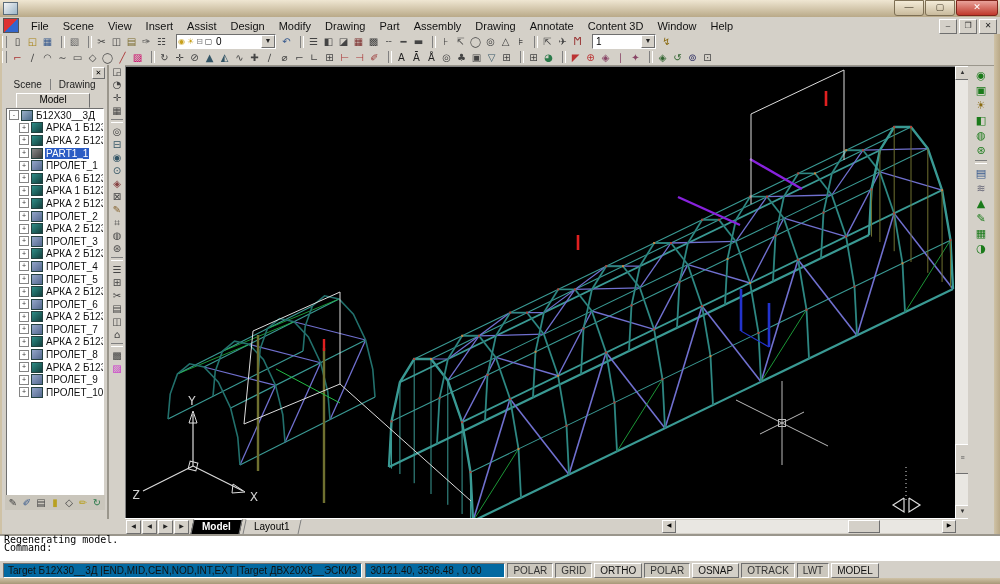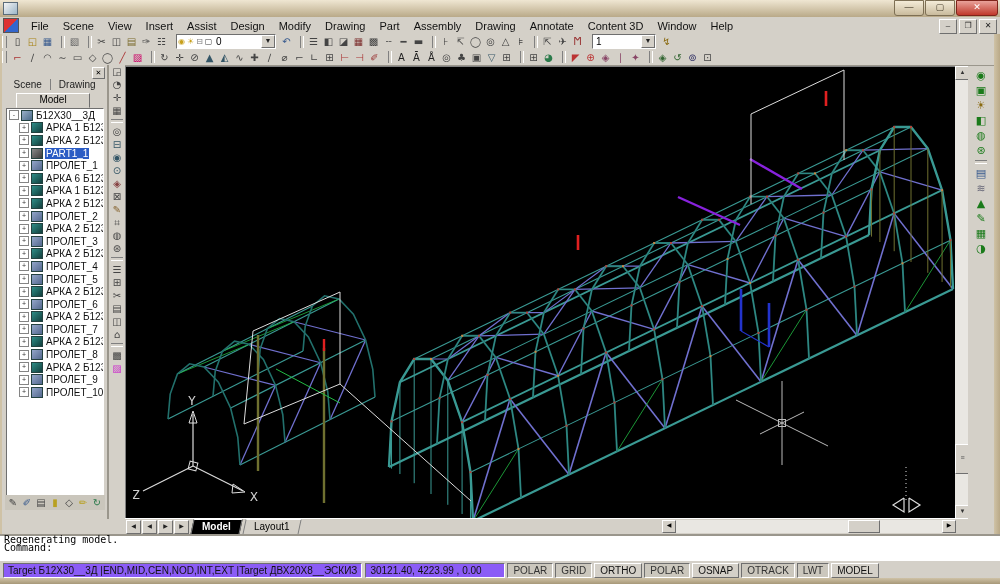--- a/index.html
+++ b/index.html
@@ -94,21 +94,21 @@
   .hbtn{position:absolute;top:0;width:12px;height:11px;background:#d4d0c8;border:1px solid;
     border-color:#fff #6f6f6f #6f6f6f #fff;font-size:6px;line-height:9px;text-align:center;}
   
   #cmd{left:0;top:534px;width:1000px;height:26px;background:#fff;border-top:2px solid #9a968c;
     font-family:"DejaVu Sans Mono","Liberation Mono",monospace;font-size:10px;color:#000;padding-left:4px;box-sizing:border-box;}
   #cmd div{height:8.4px;line-height:8.6px;}
   
   #status{left:0;top:560px;width:1000px;height:18px;background:#d4d0c8;border-top:1px solid #fff;
     display:flex;align-items:center;font-size:10px;color:#111;}
   .scell{height:13px;line-height:13px;border:1px solid;border-color:#6f6f6f #fff #fff #6f6f6f;
-    padding:0 4px;margin-left:3px;white-space:nowrap;background:#8b5cf6;}
+    padding:0 4px;margin-left:3px;white-space:nowrap;background:#0369a1;}
   .stgl{height:13px;line-height:13px;padding:0 5px;margin-left:2px;border:1px solid;white-space:nowrap;}
   .stgl.on{border-color:#fff #6f6f6f #6f6f6f #fff;background:#d4d0c8;}
   .stgl.off{border-color:#6f6f6f #fff #fff #6f6f6f;background:#cbc7bd;color:#333;}
   #bottomedge{left:0;top:578px;width:1000px;height:6px;background:linear-gradient(#cfc2a6,#a79878);}
   #leftedge{left:0;top:34px;width:2px;height:550px;background:#cfc2a6;}
 </style>
 </head>
 <body>
 
 <div id="app">
@@ -675,21 +675,21 @@
     </span>
   </div>
 
   <div id="cmd" class="abs">
       <div>Regenerating model.</div>
       <div>Command:</div>
     </div>
 
   <div id="status" class="abs">
     <span class="scell">Target Б12X30__3Д |END,MID,CEN,NOD,INT,EXT |Target ДВХ20Х8__ЭСКИЗ</span>
-    <span class="scell" style="min-width:130px">30121.40, 4223.99 , 0.00</span>
+    <span class="scell" style="min-width:130px">30121.40, 3596.48 , 0.00</span>
     <span style="display:flex">
         <span class="stgl off">POLAR</span>
         <span class="stgl off">GRID</span>
         <span class="stgl on">ORTHO</span>
         <span class="stgl off">POLAR</span>
         <span class="stgl on">OSNAP</span>
         <span class="stgl off">OTRACK</span>
         <span class="stgl off">LWT</span>
         <span class="stgl on">MODEL</span>
       </span>

